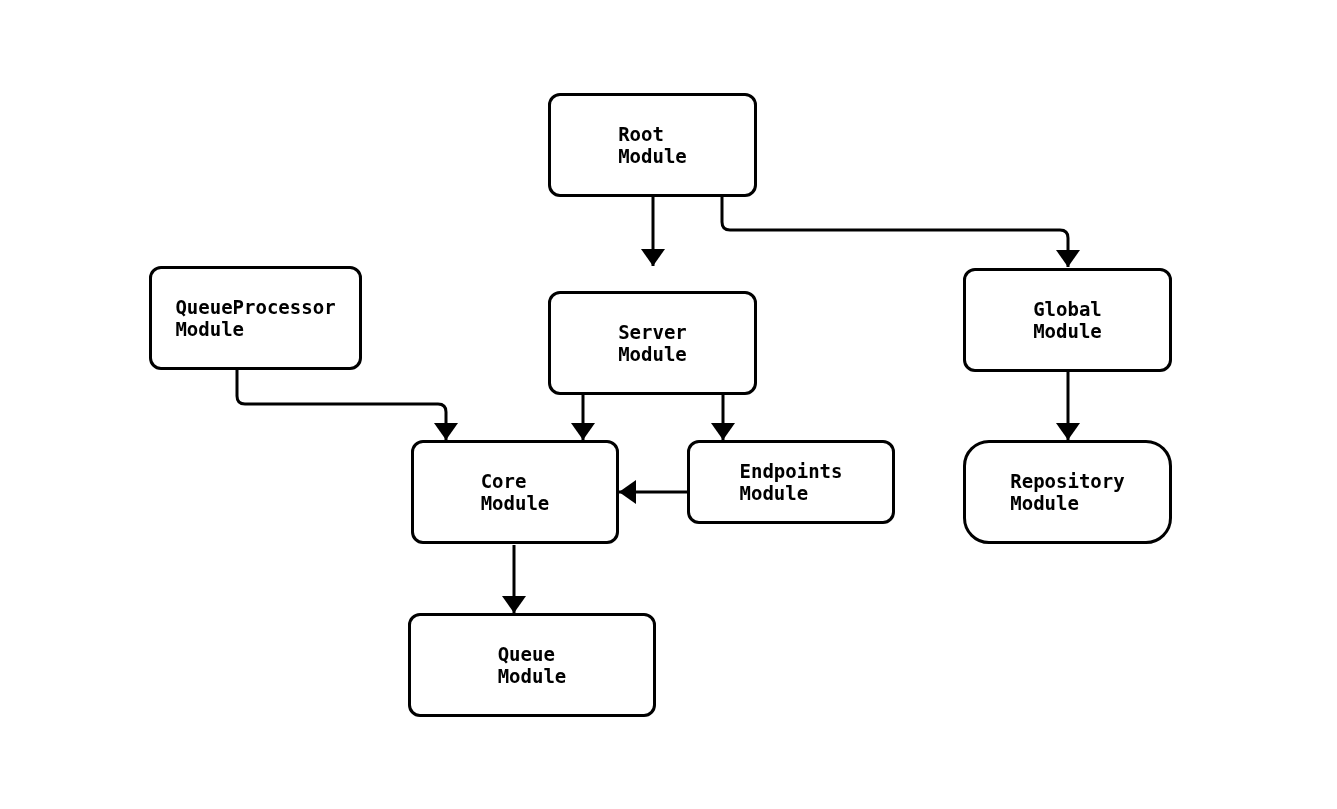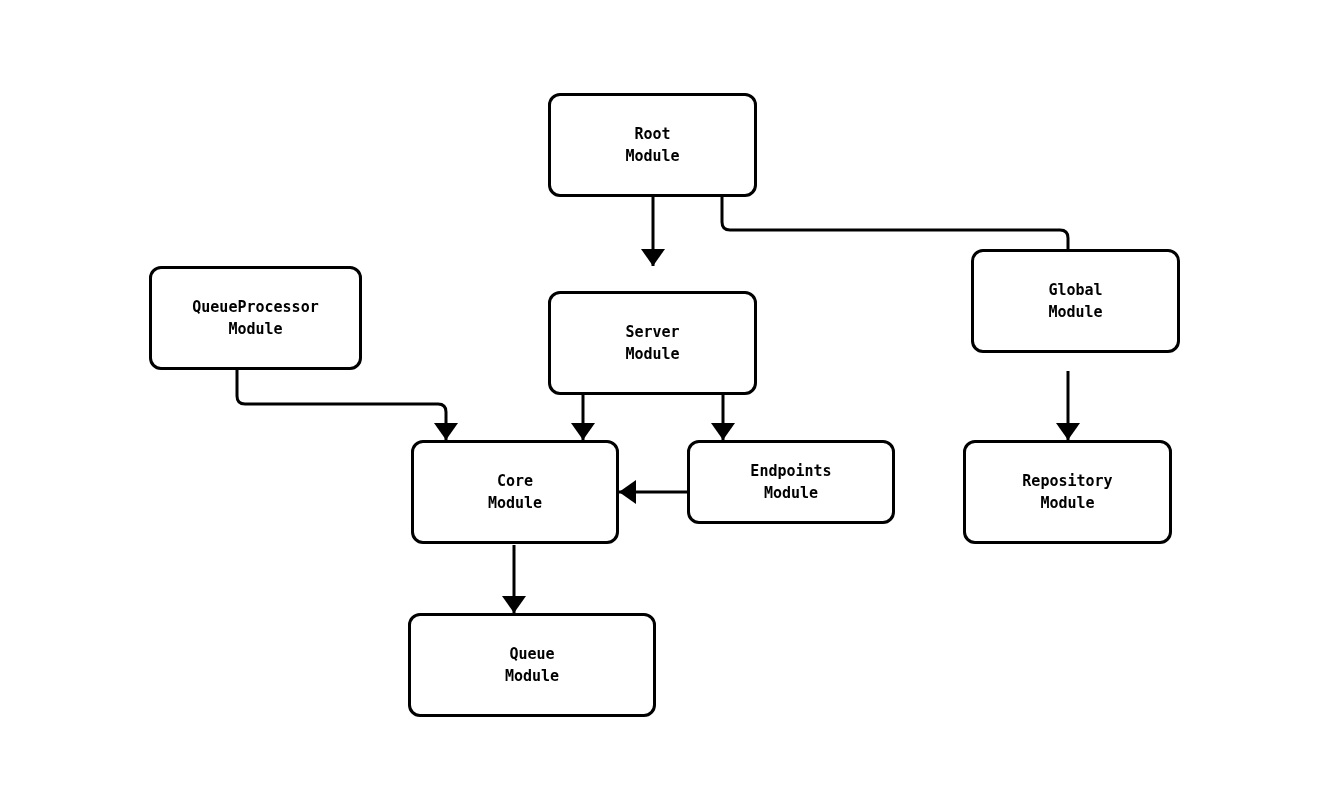--- a/index.html
+++ b/index.html
@@ -24,22 +24,22 @@
     box-sizing: border-box;
     border: 3px solid var(--stroke, #000000);
     border-radius: 12px;
     background: var(--node-fill, #ffffff);
     display: flex;
     align-items: center;
     justify-content: center;
   }
   .node .label {
     white-space: pre-line;
-    text-align: center;
-    font-size: 15px;
+    text-align: left;
+    font-size: 19px;
     line-height: 22px;
     font-weight: bold;
     color: var(--text, #000000);
   }
 </style>
 </head>
 <body>
 
 <div class="canvas">
   <svg class="edge-layer" width="1337" height="809">
@@ -63,33 +63,33 @@
 Module</span>
   </div>
   <div class="node" style="left: 133px; top: 266px; width: 213px; height: 104px; margin-left: 16px;">
     <span class="label">QueueProcessor
 Module</span>
   </div>
   <div class="node" style="left: 548px; top: 266px; width: 209px; height: 104px; margin-top: 25px;">
     <span class="label">Server
 Module</span>
   </div>
-  <div class="node" style="left: 963px; top: 249px; width: 209px; height: 104px; margin-left: 8px;">
+  <div class="node" style="left: 963px; top: 268px; width: 209px; height: 104px;">
     <span class="label">Global
 Module</span>
   </div>
   <div class="node" style="left: 411px; top: 440px; width: 208px; height: 104px;">
     <span class="label">Core
 Module</span>
   </div>
   <div class="node" style="left: 687px; top: 440px; width: 208px; height: 84px;">
     <span class="label">Endpoints
 Module</span>
   </div>
-  <div class="node" style="left: 963px; top: 440px; width: 209px; height: 104px;">
+  <div class="node" style="left: 963px; top: 440px; width: 209px; height: 104px; border-radius: 26px;">
     <span class="label">Repository
 Module</span>
   </div>
   <div class="node" style="left: 408px; top: 613px; width: 248px; height: 104px;">
     <span class="label">Queue
 Module</span>
   </div>
 </div>
 
 </body></html>

